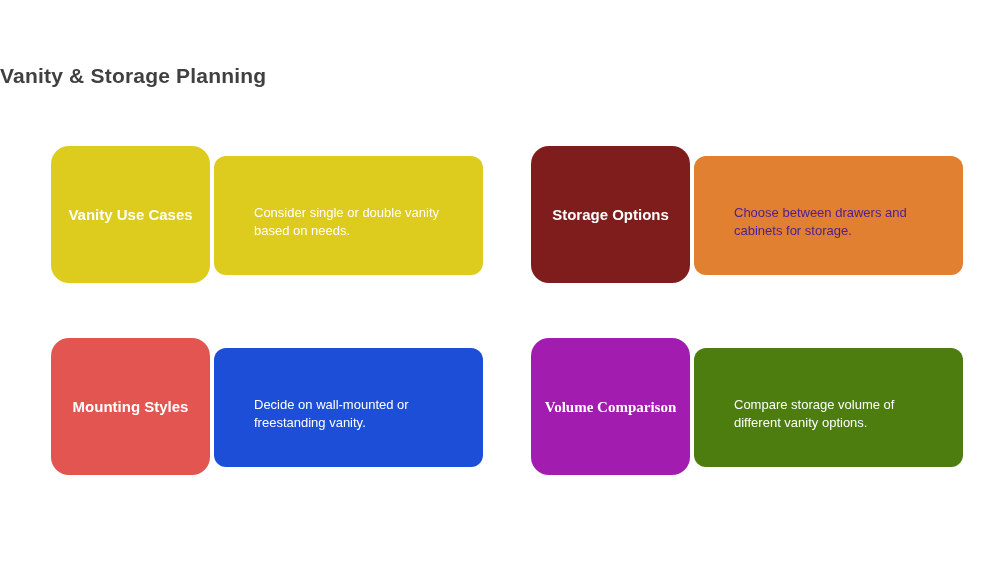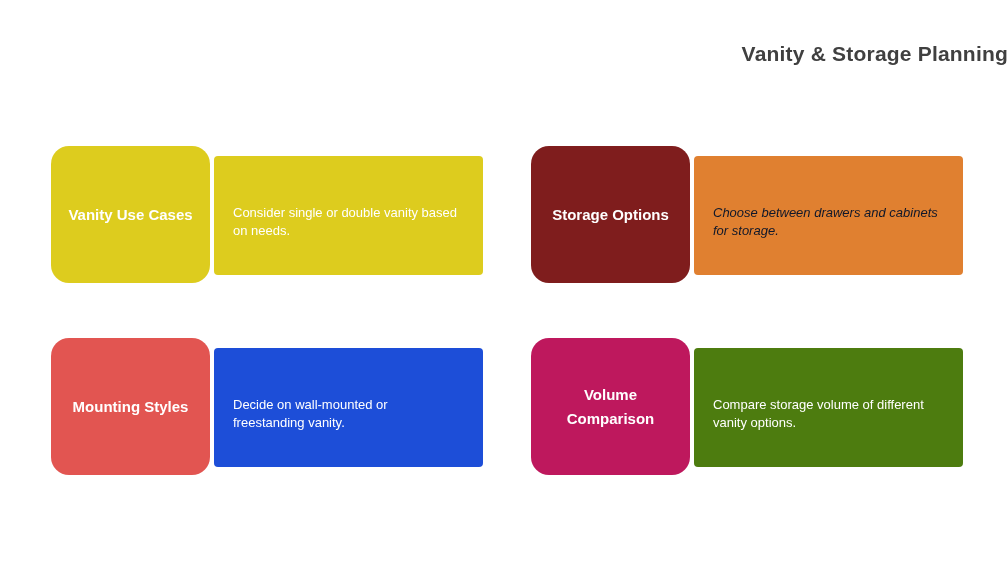--- a/index.html
+++ b/index.html
@@ -10,24 +10,24 @@
     width: 1008px;
     height: 564px;
     background: #ffffff;
     font-family: "Liberation Sans", sans-serif;
     overflow: hidden;
     position: relative;
   }
 
   #page-title {
     position: absolute;
-    top: 42px;
+    top: 64px;
     left: 0;
     width: 1008px;
-    text-align: right;
+    text-align: left;
     font-size: 21px;
     font-weight: bold;
     color: #404040;
     letter-spacing: 0.2px;
   }
 
   .grid {
     position: absolute;
     top: 146px;
     left: 51px;
@@ -45,23 +45,23 @@
   .card.row0 { top: 0px; }
   .card.row1 { top: 192px; }
 
   
   .desc-panel {
     position: absolute;
     left: 163px;
     top: 10px;
     width: 269px;
     height: 119px;
-    border-radius: 4px;
+    border-radius: 12px;
     box-sizing: border-box;
-    padding: 48px 24px 10px 19px;
+    padding: 48px 24px 10px 40px;
   }
   .desc-text {
     font-size: 13px;
     line-height: 18px;
     color: #ffffff;
     font-weight: normal;
   }
 
   
   .label-panel {
@@ -75,59 +75,59 @@
     align-items: center;
     justify-content: center;
     box-sizing: border-box;
     padding: 0 12px;
   }
   .label-text {
     font-size: 15px;
     line-height: 24px;
     font-weight: bold;
     color: #ffffff;
-    text-align: center;
+    text-align: right;
   }
 </style>
 </head>
 <body style="background: rgb(255, 255, 255);">
 
 <div id="page-title" style="color: rgb(64, 64, 64);">Vanity &amp; Storage Planning</div>
 
 <div class="grid">
 
   <div class="card row0 col0">
     <div class="desc-panel" style="background: rgb(221, 204, 30);">
       <div class="desc-text" style="color: rgb(255, 255, 255);">Consider single or double vanity based on needs.</div>
     </div>
     <div class="label-panel" style="background: rgb(221, 204, 30);">
       <div class="label-text" style="color: rgb(255, 255, 255);">Vanity Use Cases</div>
     </div>
   </div>
 
   <div class="card row0 col1">
     <div class="desc-panel" style="background: rgb(224, 128, 48);">
-      <div class="desc-text" style="color: #0f172a; font-style: italic;">Choose between drawers and cabinets for storage.</div>
+      <div class="desc-text" style="color: #4c1d95;">Choose between drawers and cabinets for storage.</div>
     </div>
     <div class="label-panel" style="background: #7f1d1d;">
       <div class="label-text" style="color: rgb(255, 255, 255);">Storage Options</div>
     </div>
   </div>
 
   <div class="card row1 col0">
     <div class="desc-panel" style="background: #1d4ed8;">
       <div class="desc-text" style="color: rgb(255, 255, 255);">Decide on wall-mounted or freestanding vanity.</div>
     </div>
     <div class="label-panel" style="background: rgb(226, 85, 81);">
       <div class="label-text" style="color: #ffffff;">Mounting Styles</div>
     </div>
   </div>
 
   <div class="card row1 col1">
     <div class="desc-panel" style="background: #4d7c0f;">
       <div class="desc-text" style="color: rgb(255, 255, 255);">Compare storage volume of different vanity options.</div>
     </div>
-    <div class="label-panel" style="background: #be185d;">
+    <div class="label-panel" style="background: #a21caf; font-family: Liberation Serif, serif;">
       <div class="label-text" style="color: rgb(255, 255, 255);">Volume Comparison</div>
     </div>
   </div>
 
 </div>
 
 </body></html>

